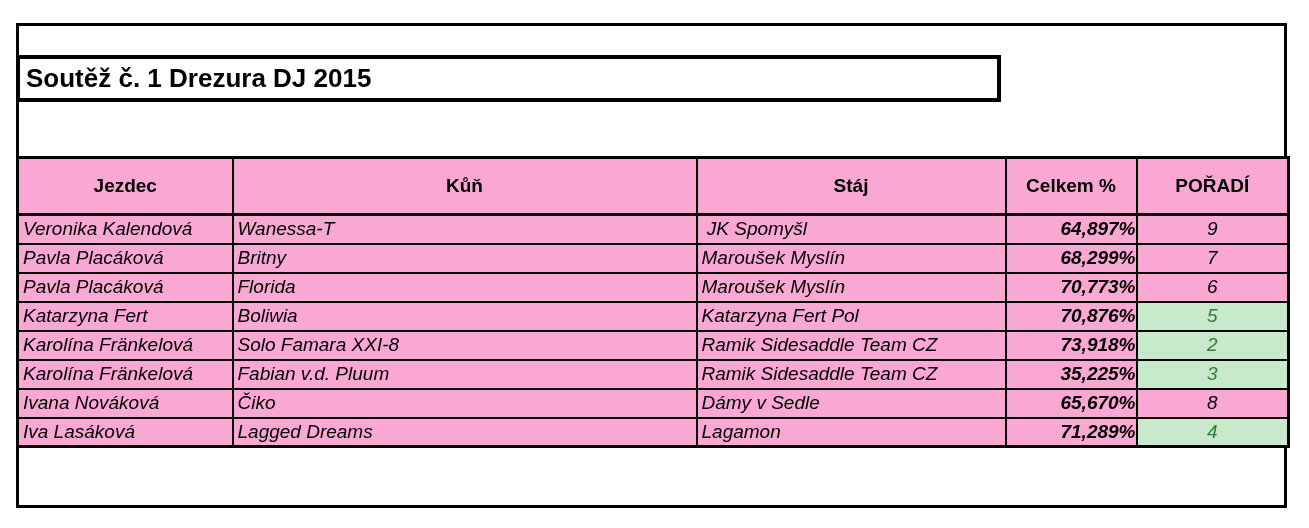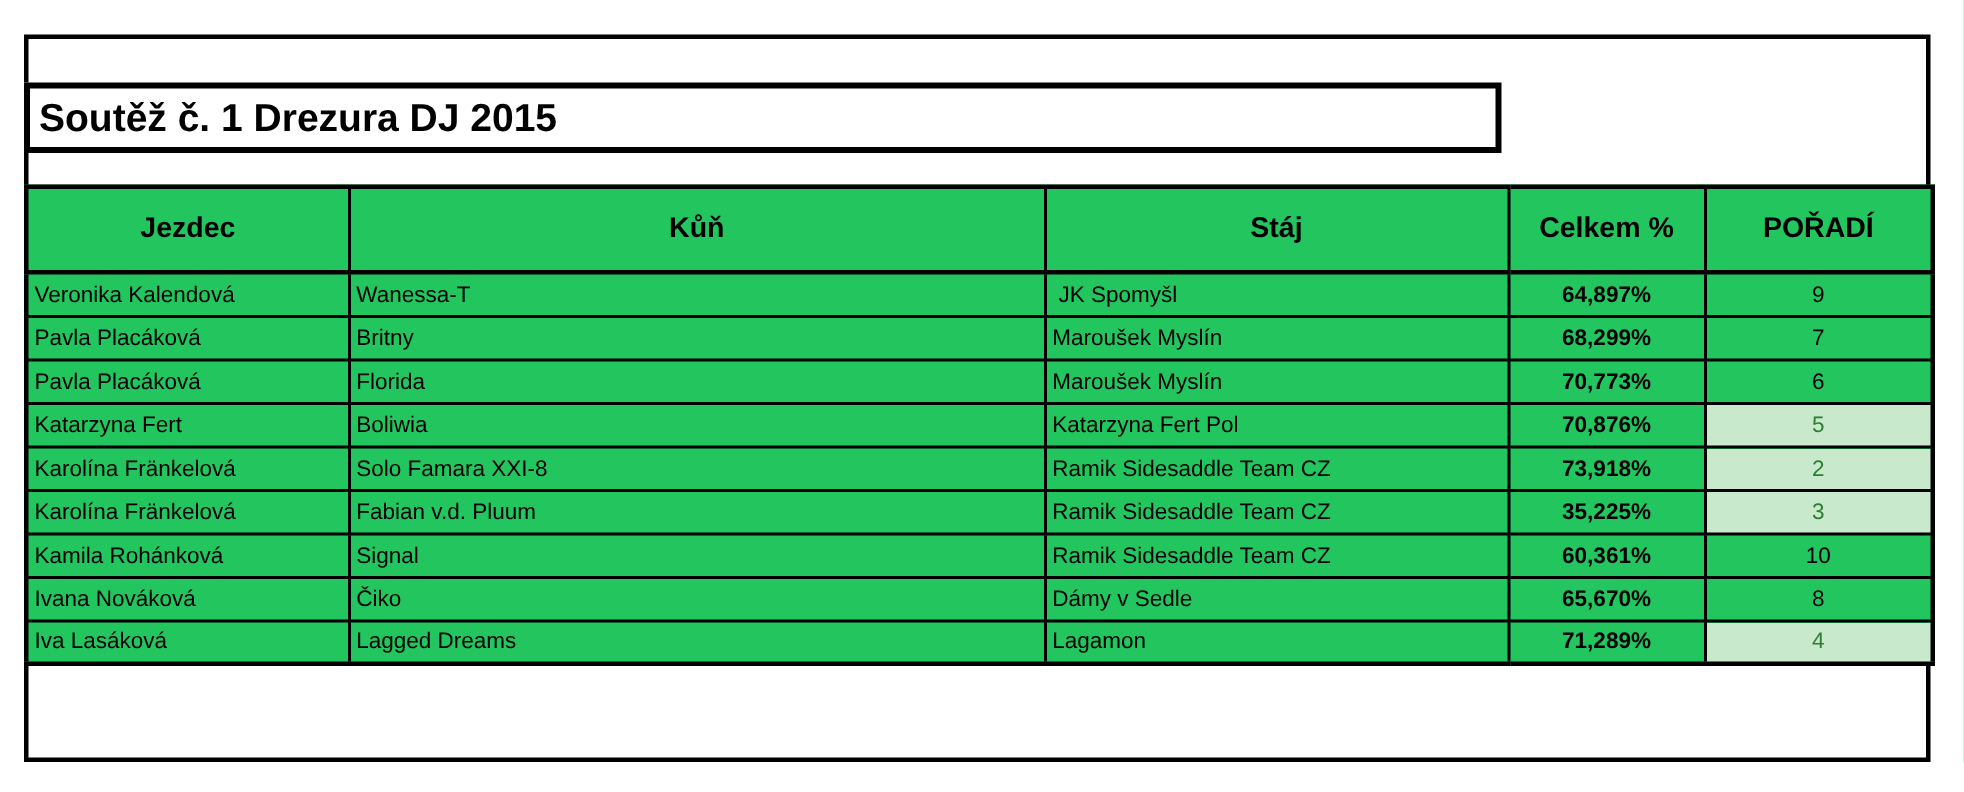--- a/index.html
+++ b/index.html
@@ -29,49 +29,50 @@
     align-items: center;
     padding-left: 6px;
   }
   .title-box .title-text {
     font-size: 26px;
     font-weight: bold;
     white-space: pre;
   }
   table.results {
     position: absolute;
-    left: 16px; top: 123px;
+    left: 16px; top: 156px;
     width: 1271px;
     border-collapse: collapse;
     table-layout: fixed;
-    background: #22c55e;
+    background: #f9a8d4;
     border: 3px solid var(--color-border, #000000);
   }
   table.results th {
     border: 2px solid var(--color-border, #000000);
     border-top-width: 3px;
     border-bottom-width: 3px;
     height: 57px;
     font-size: 19px;
     font-weight: bold;
     text-align: center;
     vertical-align: middle;
     white-space: pre;
   }
   table.results td {
     border: 2px solid var(--color-border, #000000);
     height: 29px;
-    font-size: 15px;
+    font-size: 19px;
     vertical-align: middle;
     white-space: pre;
     overflow: hidden;
+    font-style: italic;
   }
   table.results tbody tr:last-child td { border-bottom-width: 3px; }
   td.col-jezdec, td.col-kun, td.col-staj { text-align: left; padding: 0 4px; }
-  td.col-celkem { text-align: center; font-weight: bold; }
+  td.col-celkem { text-align: right; font-weight: bold; }
   td.col-poradi { text-align: center; }
   td.col-poradi.highlighted {
     background: var(--color-highlight_bg, #c8e9cc);
     color: var(--color-highlight_text, #2e7d32);
   }
 </style>
 </head>
 <body>
 
 <div class="sheet">
@@ -136,27 +137,20 @@
         <td class="col-poradi highlighted">2</td>
       </tr>
       <tr>
         <td class="col-jezdec">Karolína Fränkelová</td>
         <td class="col-kun">Fabian v.d. Pluum</td>
         <td class="col-staj">Ramik Sidesaddle Team CZ</td>
         <td class="col-celkem">35,225%</td>
         <td class="col-poradi highlighted">3</td>
       </tr>
       <tr>
-        <td class="col-jezdec">Kamila Rohánková</td>
-        <td class="col-kun">Signal</td>
-        <td class="col-staj">Ramik Sidesaddle Team CZ</td>
-        <td class="col-celkem">60,361%</td>
-        <td class="col-poradi">10</td>
-      </tr>
-      <tr>
         <td class="col-jezdec">Ivana Nováková</td>
         <td class="col-kun">Čiko</td>
         <td class="col-staj">Dámy v Sedle</td>
         <td class="col-celkem">65,670%</td>
         <td class="col-poradi">8</td>
       </tr>
       <tr>
         <td class="col-jezdec">Iva Lasáková</td>
         <td class="col-kun">Lagged Dreams</td>
         <td class="col-staj">Lagamon</td>

